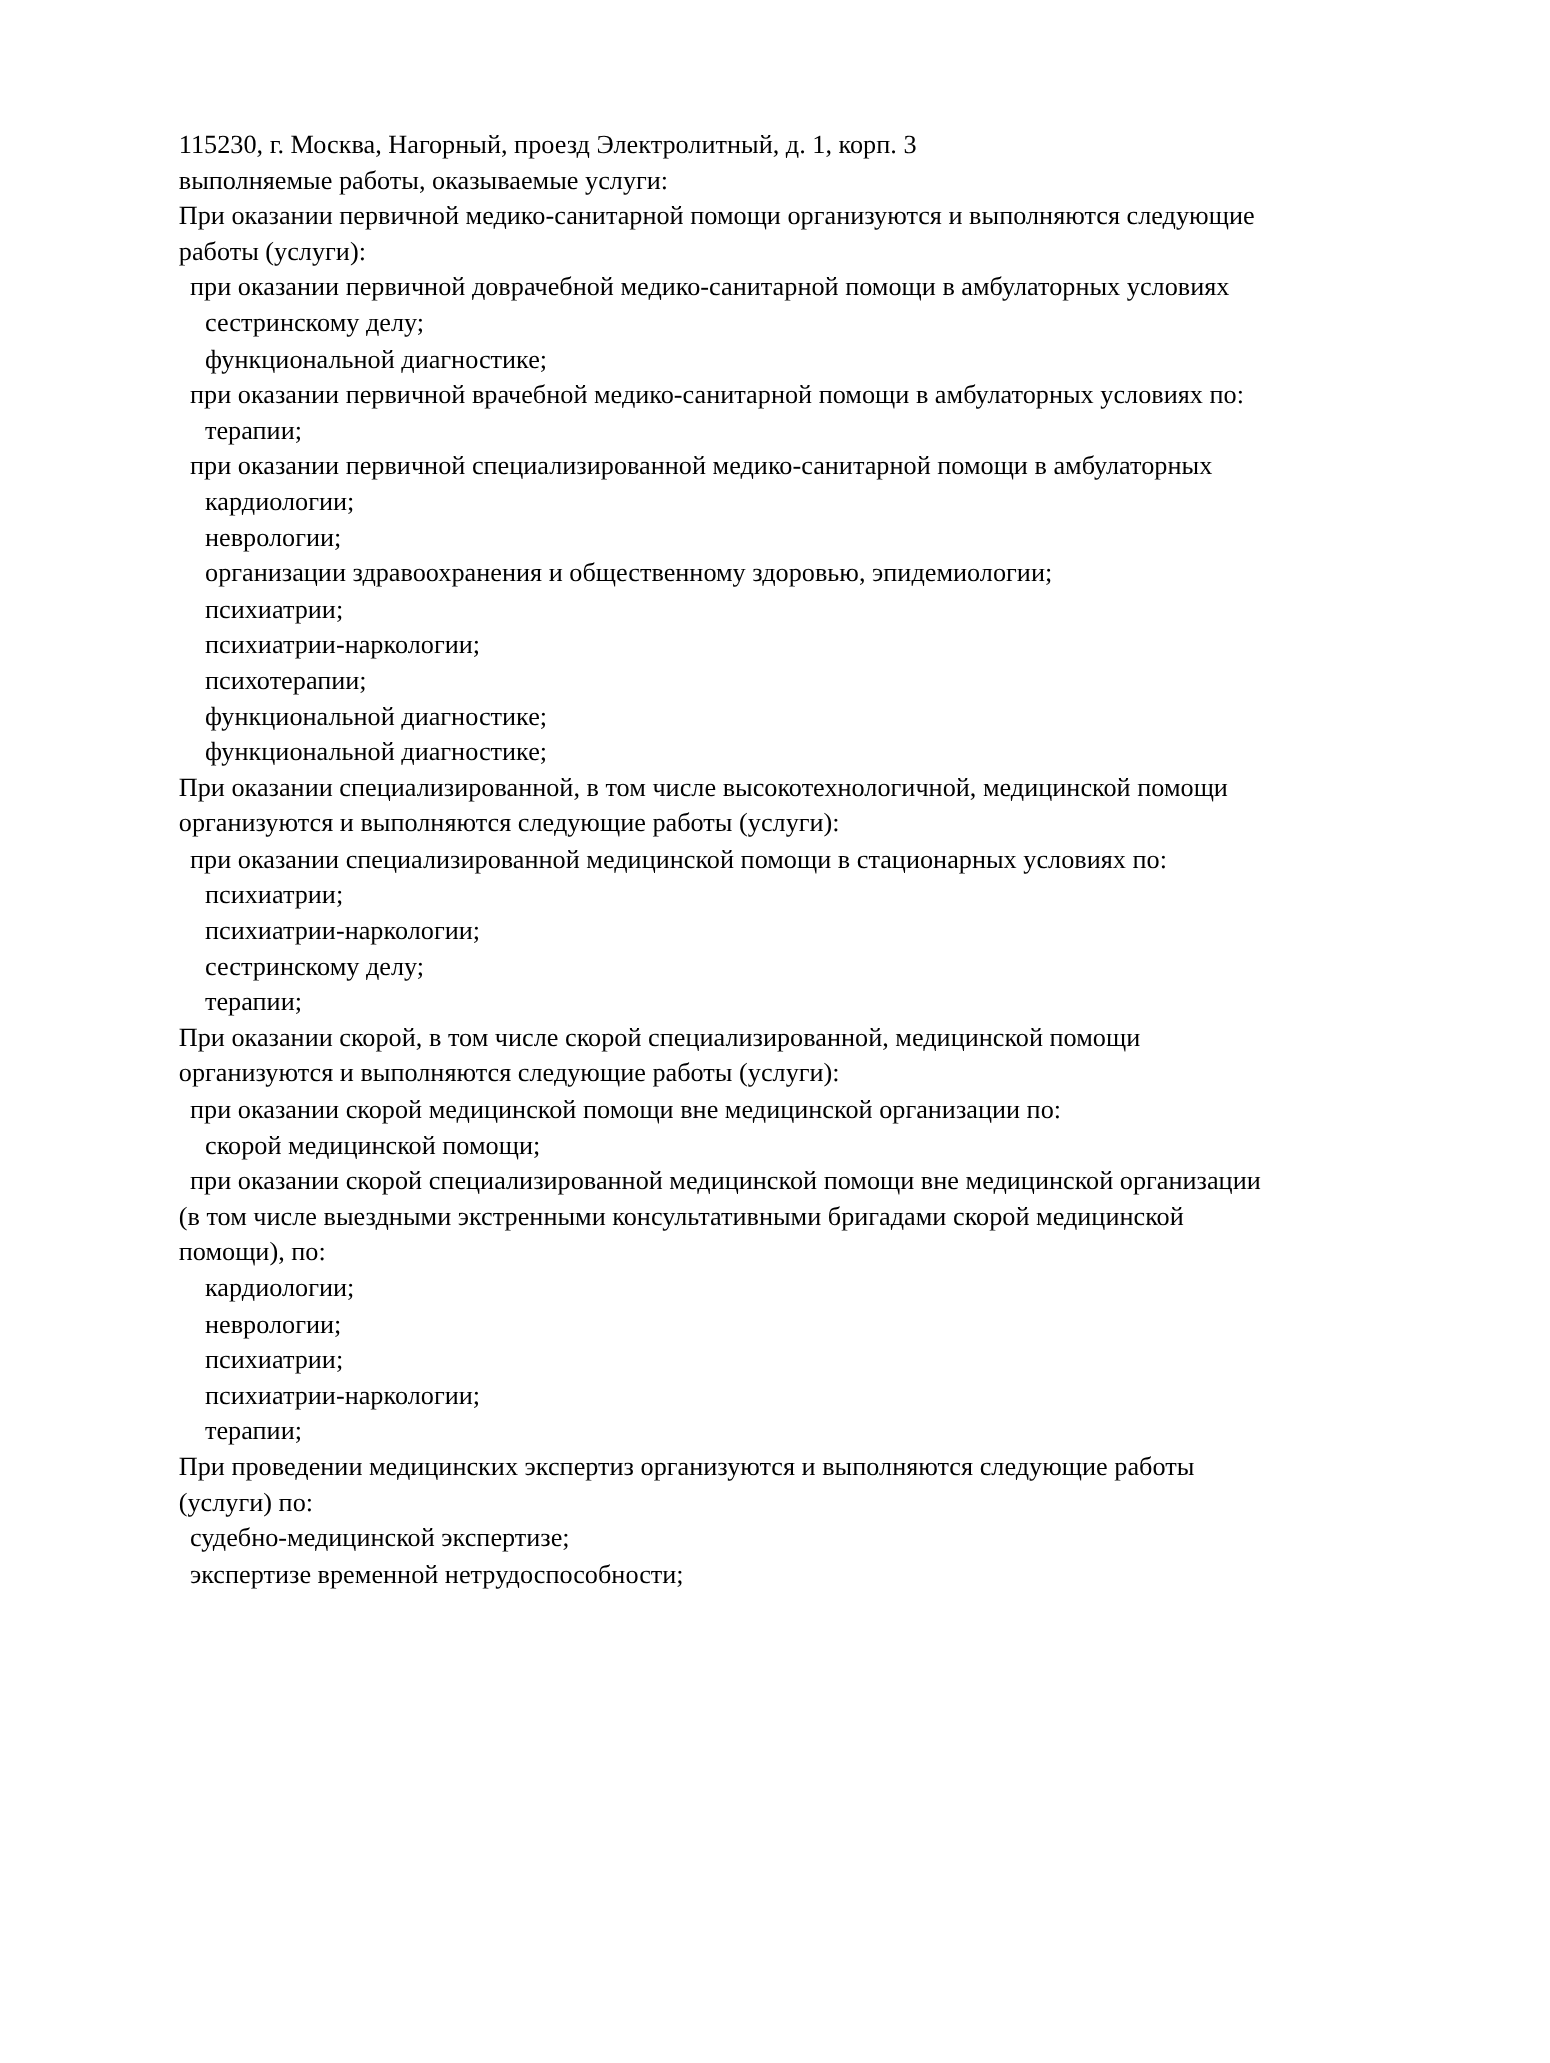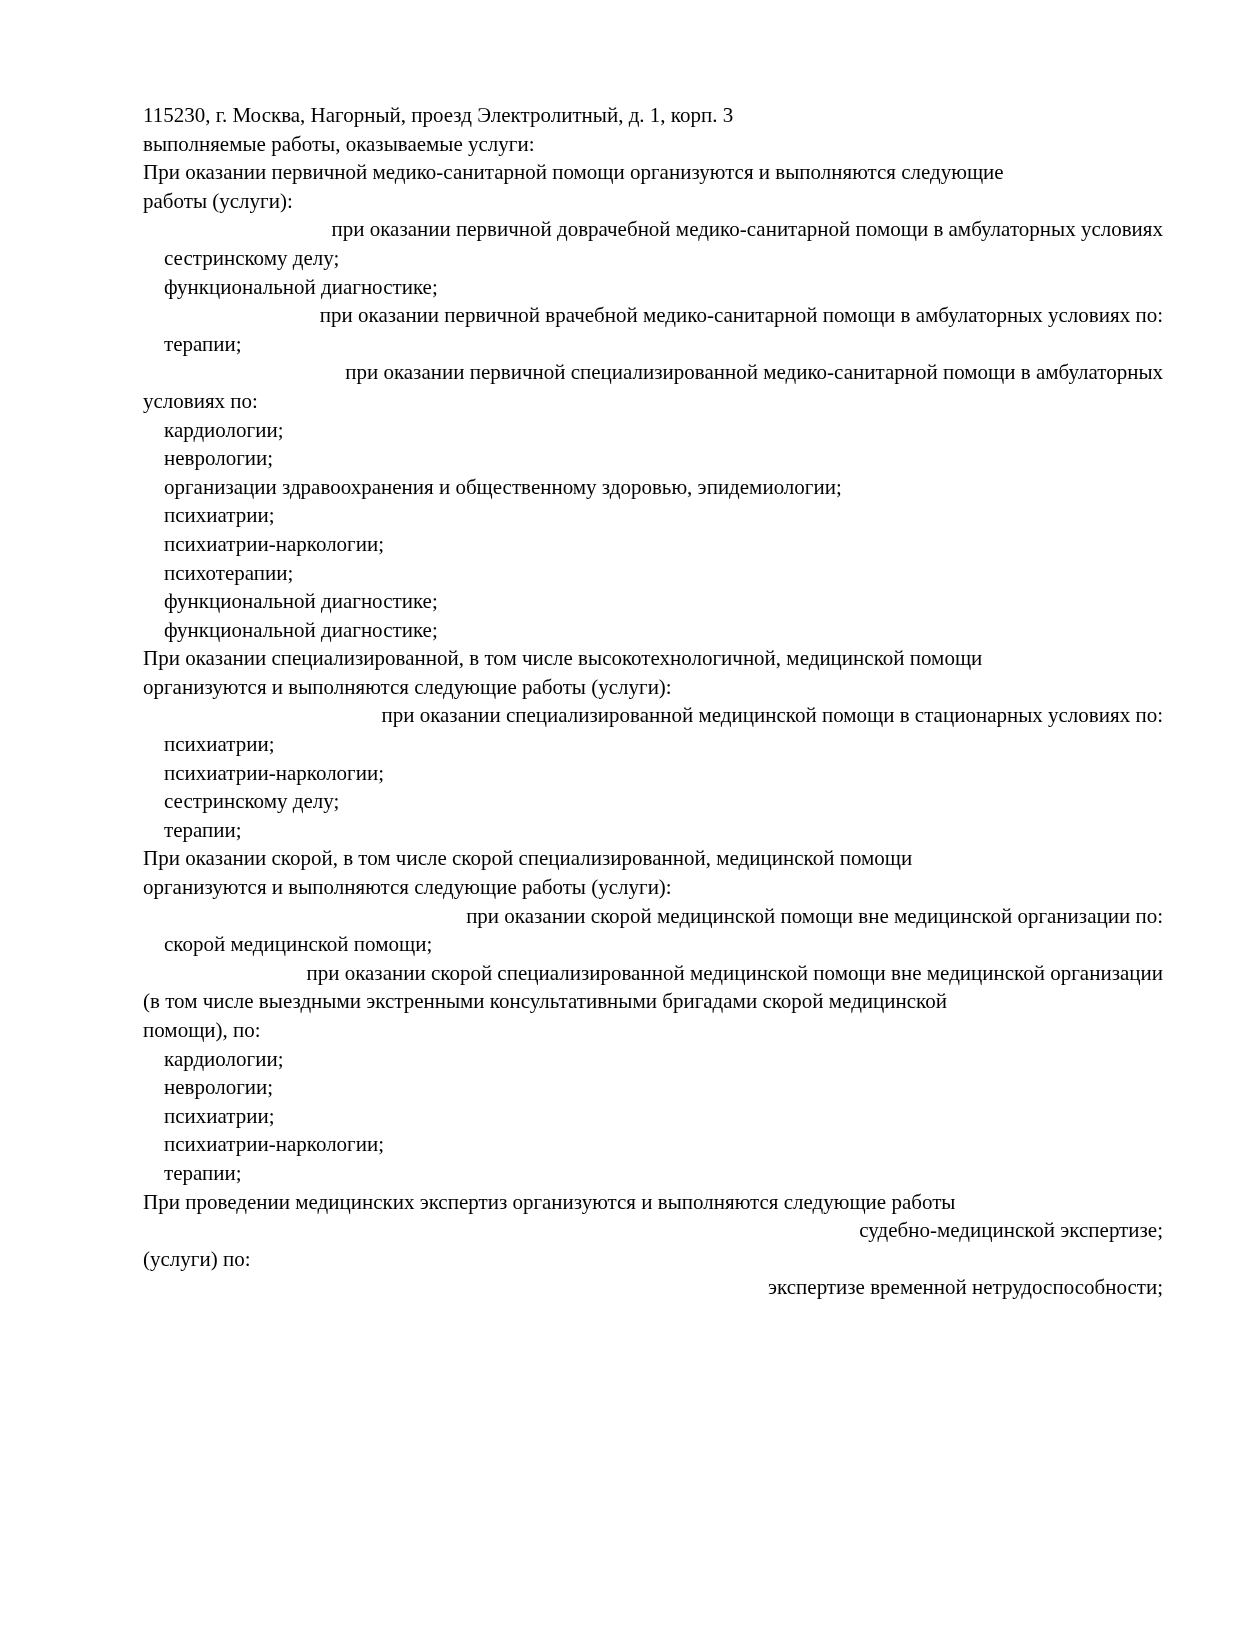--- a/index.html
+++ b/index.html
@@ -21,39 +21,38 @@
     top: 101px;
     width: 1020px;
     color: #000000;
     font-size: 21px;
     line-height: 28.6px;
   }
   .line {
     white-space: nowrap;
   }
   .indent-0 { padding-left: 0; }
-  .indent-1 { padding-left: 9px; text-align: right; }
+  .indent-1 { padding-left: 9px; }
   .indent-2 { padding-left: 21px; }
 </style>
 </head>
 <body>
 
 <div class="page">
   <div class="document-body">
       <div class="line indent-0">115230, г. Москва, Нагорный, проезд Электролитный, д. 1, корп. 3</div>
       <div class="line indent-0">выполняемые работы, оказываемые услуги:</div>
       <div class="line indent-0">При оказании первичной медико-санитарной помощи организуются и выполняются следующие</div>
       <div class="line indent-0">работы (услуги):</div>
       <div class="line indent-1">при оказании первичной доврачебной медико-санитарной помощи в амбулаторных условиях</div>
       <div class="line indent-2">сестринскому делу;</div>
       <div class="line indent-2">функциональной диагностике;</div>
       <div class="line indent-1">при оказании первичной врачебной медико-санитарной помощи в амбулаторных условиях по:</div>
       <div class="line indent-2">терапии;</div>
       <div class="line indent-1">при оказании первичной специализированной медико-санитарной помощи в амбулаторных</div>
-      <div class="line indent-0">условиях по:</div>
       <div class="line indent-2">кардиологии;</div>
       <div class="line indent-2">неврологии;</div>
       <div class="line indent-2">организации здравоохранения и общественному здоровью, эпидемиологии;</div>
       <div class="line indent-2">психиатрии;</div>
       <div class="line indent-2">психиатрии-наркологии;</div>
       <div class="line indent-2">психотерапии;</div>
       <div class="line indent-2">функциональной диагностике;</div>
       <div class="line indent-2">функциональной диагностике;</div>
       <div class="line indent-0">При оказании специализированной, в том числе высокотехнологичной, медицинской помощи</div>
       <div class="line indent-0">организуются и выполняются следующие работы (услуги):</div>
@@ -68,17 +67,17 @@
       <div class="line indent-2">скорой медицинской помощи;</div>
       <div class="line indent-1">при оказании скорой специализированной медицинской помощи вне медицинской организации</div>
       <div class="line indent-0">(в том числе выездными экстренными консультативными бригадами скорой медицинской</div>
       <div class="line indent-0">помощи), по:</div>
       <div class="line indent-2">кардиологии;</div>
       <div class="line indent-2">неврологии;</div>
       <div class="line indent-2">психиатрии;</div>
       <div class="line indent-2">психиатрии-наркологии;</div>
       <div class="line indent-2">терапии;</div>
       <div class="line indent-0">При проведении медицинских экспертиз организуются и выполняются следующие работы</div>
+      <div class="line indent-0">(услуги) по:</div>
       <div class="line indent-1">судебно-медицинской экспертизе;</div>
-      <div class="line indent-0">(услуги) по:</div>
       <div class="line indent-1">экспертизе временной нетрудоспособности;</div>
     </div>
 </div>
 
 </body></html>

